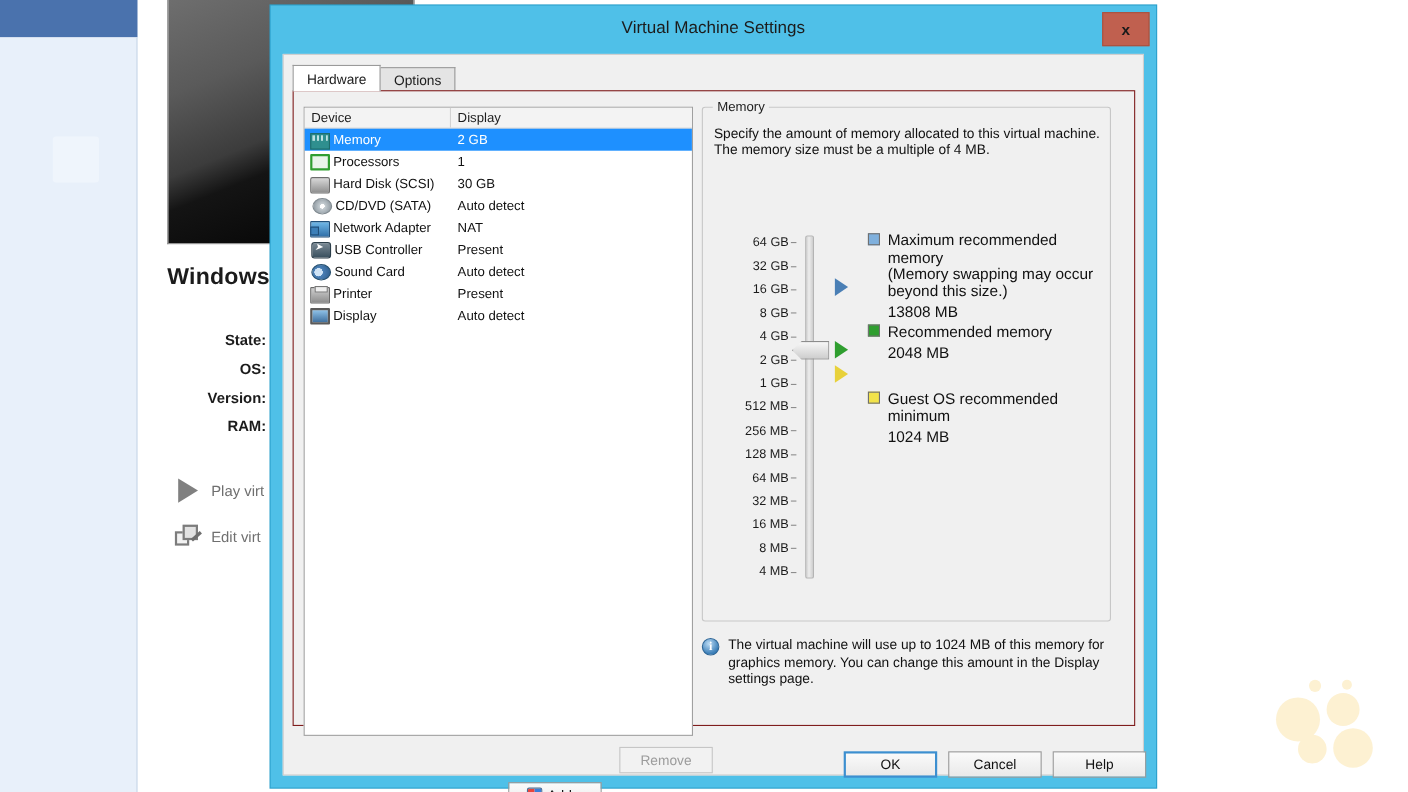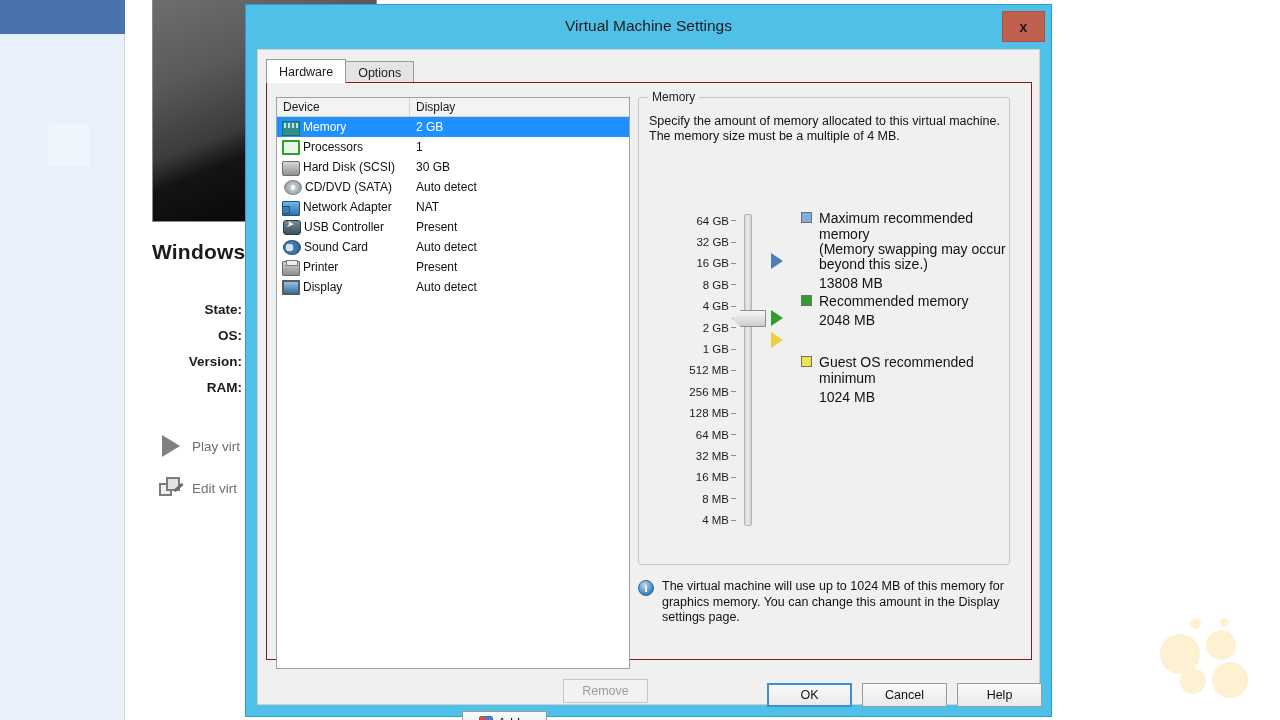--- a/index.html
+++ b/index.html
@@ -127,21 +127,21 @@
   .spin input { width:56px; border:none; outline:none; text-align:right; padding-right:6px;
     font-family:"Liberation Sans", sans-serif; font-size:12.5px; color:#111; background:transparent; }
   .spin .btns { width:17px; border-left:1px solid #c3c3c3;
     display:flex; flex-direction:column; background:#f2f2f2; }
   .spin .btns span { flex:1; display:flex; align-items:center; justify-content:center;
     font-size:8px; color:#333; cursor:pointer; }
   .spin .btns span:first-child { border-bottom:1px solid #d5d5d5; }
   .mem-unit { font-size:12.5px; color:#111; margin-left:9px; }
 
   
-  .slider-area { position:absolute; left:12px; top:112px; width:372px; height:330px; }
+  .slider-area { position:absolute; left:0; top:112px; width:372px; height:330px; }
   .scale { position:absolute; left:0; top:0; width:78px; }
   .scale-row { height:21.4px; display:flex; align-items:center; justify-content:flex-end;
     font-size:11.5px; color:#1c1c1c; }
   .ticks { position:absolute; left:80px; top:0; width:10px; }
   .tick { height:21.4px; display:flex; align-items:center; }
   .tick i { width:5px; height:1px; background:#8d8d8d; display:block; }
   .track { position:absolute; left:93px; top:4px; width:8px; height:312px;
     background:linear-gradient(90deg,#cfcfcf,#ededed 40%,#cfcfcf); border:1px solid #b4b4b4;
     border-radius:2px; }
   .thumb { position:absolute; left:81px; width:34px; height:17px; cursor:pointer; }

